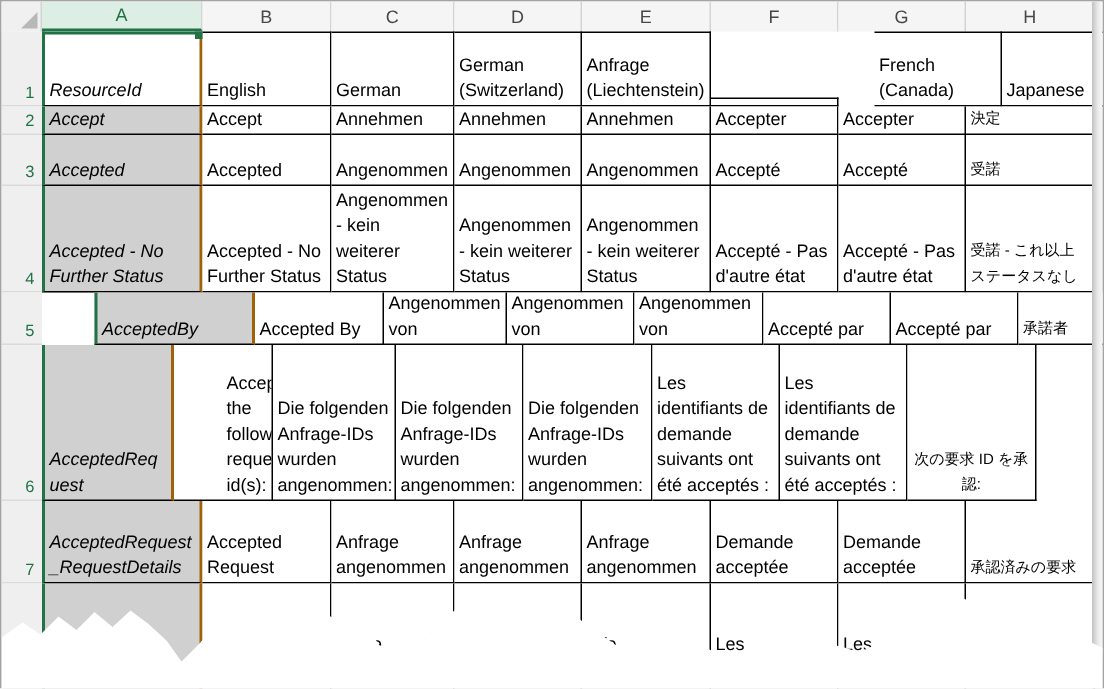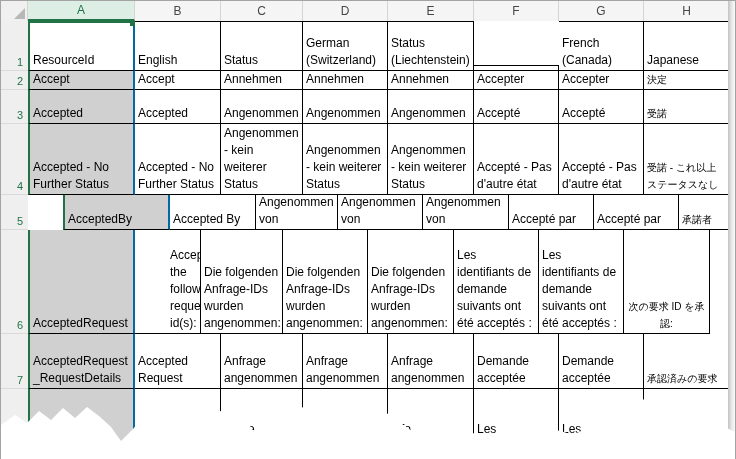--- a/index.html
+++ b/index.html
@@ -51,22 +51,23 @@
     border-right:1px solid #000;border-bottom:1px solid #000;
     padding:0 3px 1px 3px;
     font-size:12px;line-height:17px;
     display:flex;align-items:flex-end;
     overflow:hidden;
     background:#fff;
   }
   .cell .txt{display:block;width:100%;}
   .r1 .cell{border-top:1px solid #000;}
   .cell.col-a{
-    border-left:2px solid #217346;border-right:2px solid #0369a1;
+    border-left:2px solid #217346;border-right:2px solid #a16207;
     overflow-wrap:anywhere;
+    font-style:italic;
   }
   .r1 .cell.col-a{border-top:2px solid #217346;background:#fff;}
   .cell.col-a.selfill{background:#d0d0d0;}
   .cell.jp{font-size:10px;line-height:17px;}
   .row.partial .cell{align-items:flex-start;padding-top:32px;border-bottom:none;}
   .row.partial .rowhead{border-bottom:none;}
   
   .right-shade{
     position:absolute;top:0;right:0;bottom:0;width:7px;z-index:2;
     background:linear-gradient(to right,#c2c2c2 0%,#e9e9e9 55%,#f8f8f8 100%);
@@ -99,32 +100,32 @@
 
   <div class="row r1" style="height: 50px;">
         <div class="rowhead">1</div>
         <div class="cell col-a" style="width: 107px;">
           <span class="txt">ResourceId</span>
         </div>
         <div class="cell" style="width: 86px;">
           <span class="txt">English</span>
         </div>
         <div class="cell" style="width: 82px;">
-          <span class="txt">Status</span>
+          <span class="txt">German</span>
         </div>
         <div class="cell" style="width: 85px;">
           <span class="txt">German (Switzerland)</span>
         </div>
         <div class="cell" style="width: 86px;">
-          <span class="txt">Status (Liechtenstein)</span>
+          <span class="txt">Anfrage (Liechtenstein)</span>
         </div>
         <div class="cell" style="width: 85px; margin-top: 44px;">
           <span class="txt">French</span>
         </div>
-        <div class="cell" style="width: 85px;">
+        <div class="cell" style="width: 85px; margin-left: 24px;">
           <span class="txt">French (Canada)</span>
         </div>
         <div class="cell" style="width: 86px;">
           <span class="txt">Japanese</span>
         </div>
       </div>
       <div class="row" style="height: 19px;">
         <div class="rowhead">2</div>
         <div class="cell col-a selfill" style="width: 107px;">
           <span class="txt">Accept</span>
@@ -227,21 +228,21 @@
         </div>
         <div class="cell" style="width: 85px;">
           <span class="txt">Accepté par</span>
         </div>
         <div class="cell jp" style="width: 86px; justify-content: flex-end;">
           <span class="txt">承諾者</span>
         </div>
       </div>
       <div class="row" style="height: 104px;">
         <div class="rowhead">6</div>
-        <div class="cell col-a selfill" style="width: 107px;">
+        <div class="cell col-a selfill" style="width: 88px;">
           <span class="txt">AcceptedRequest</span>
         </div>
         <div class="cell" style="width: 66px; padding-left: 35px;">
           <span class="txt">Accepted the following request id(s):</span>
         </div>
         <div class="cell" style="width: 82px;">
           <span class="txt">Die folgenden Anfrage-IDs wurden angenommen:</span>
         </div>
         <div class="cell" style="width: 85px;">
           <span class="txt">Die folgenden Anfrage-IDs wurden angenommen:</span>

